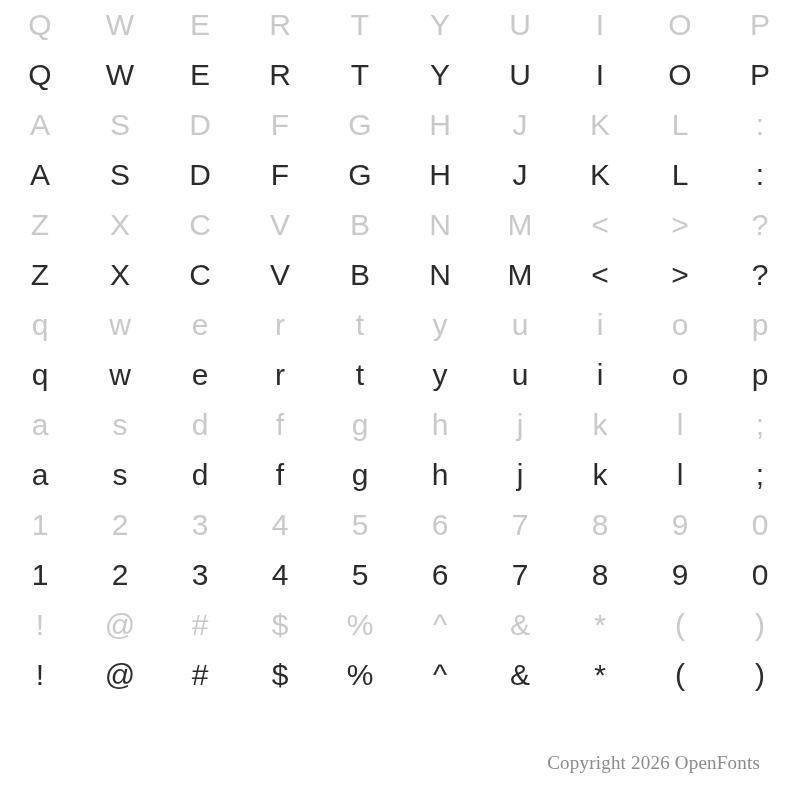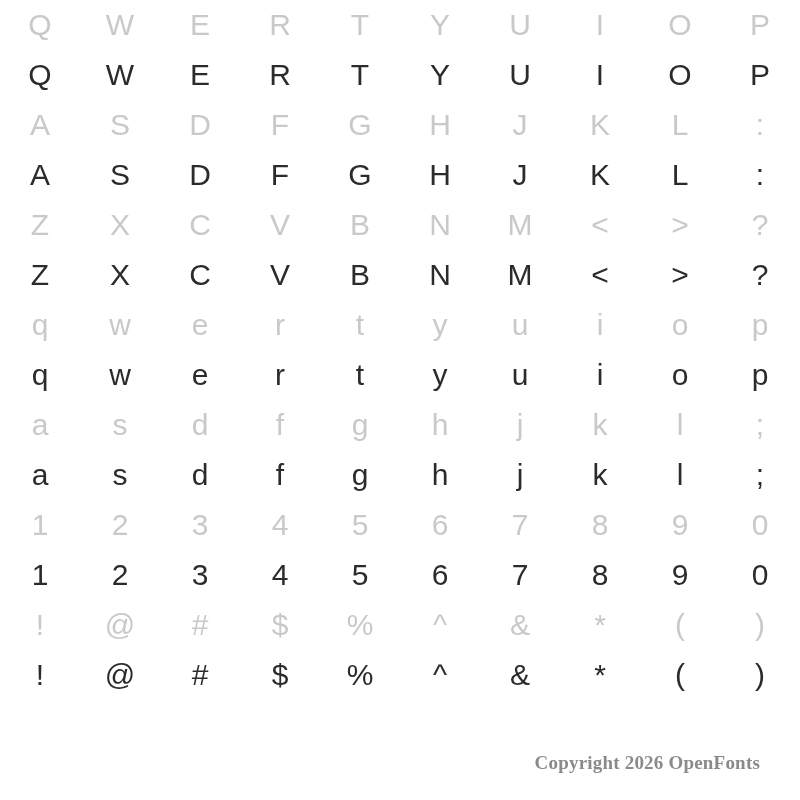--- a/index.html
+++ b/index.html
@@ -50,21 +50,20 @@
   .footer {
     position: absolute;
     left: 0;
     right: 40px;
     bottom: 26px;
     text-align: right;
     font-size: 19px;
     color: #8a8a8a;
     font-family: "Liberation Serif", serif;
     letter-spacing: 0.2px;
-    font-weight: bold;
   }
 </style>
 </head>
 <body>
 
 <div class="sheet">
   <div class="grid" id="char-grid">
       <div class="row-contents row-light"><div class="cell">Q</div><div class="cell">W</div><div class="cell">E</div><div class="cell">R</div><div class="cell">T</div><div class="cell">Y</div><div class="cell">U</div><div class="cell">I</div><div class="cell">O</div><div class="cell">P</div></div>
       <div class="row-contents row-dark"><div class="cell">Q</div><div class="cell">W</div><div class="cell">E</div><div class="cell">R</div><div class="cell">T</div><div class="cell">Y</div><div class="cell">U</div><div class="cell">I</div><div class="cell">O</div><div class="cell">P</div></div>
       <div class="row-contents row-light"><div class="cell">A</div><div class="cell">S</div><div class="cell">D</div><div class="cell">F</div><div class="cell">G</div><div class="cell">H</div><div class="cell">J</div><div class="cell">K</div><div class="cell">L</div><div class="cell">:</div></div>

